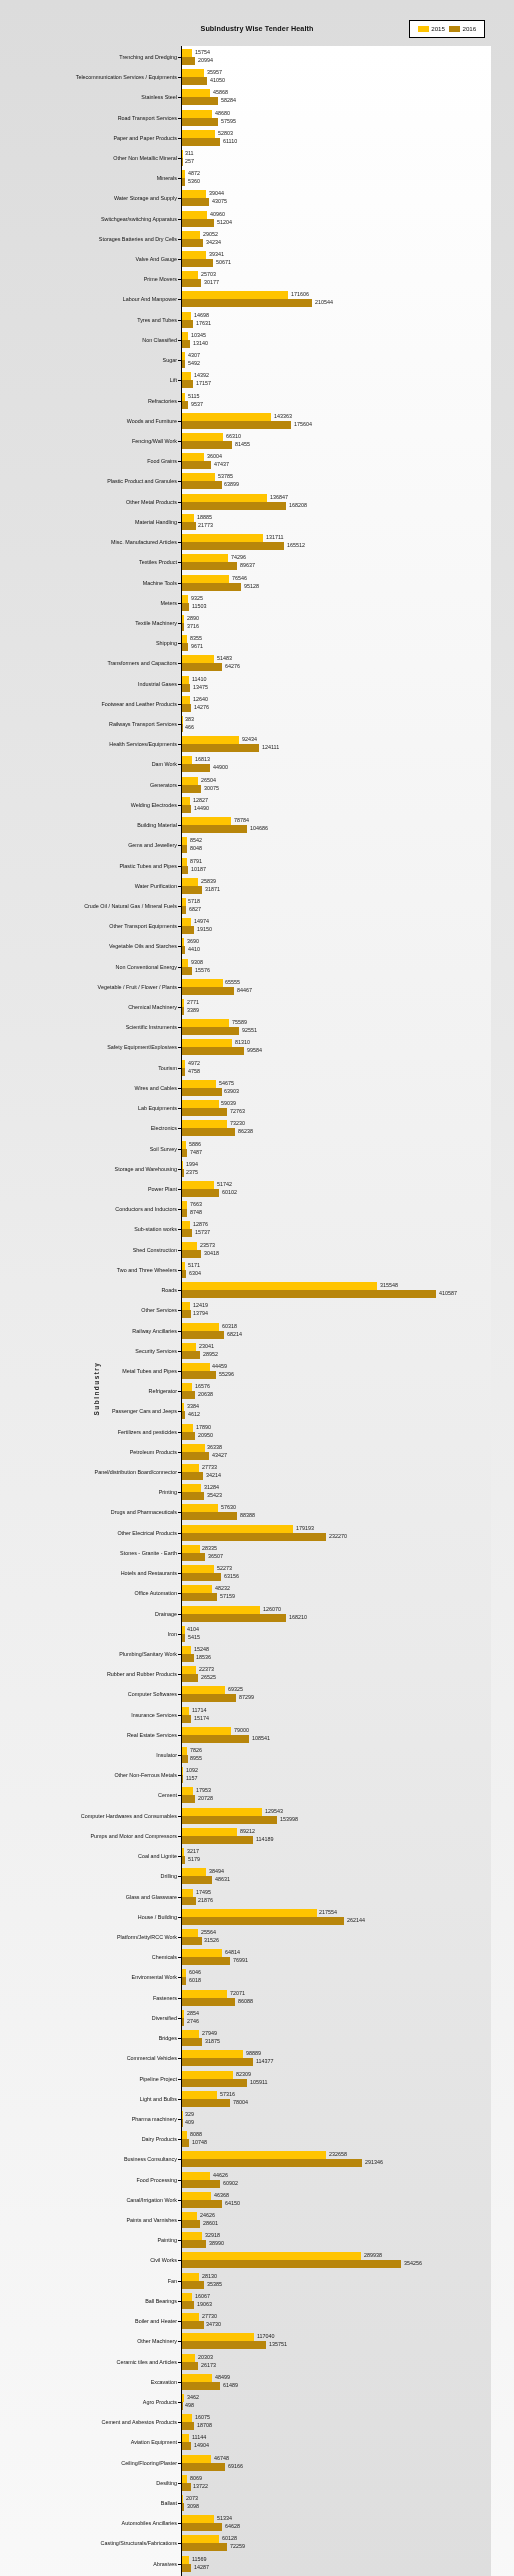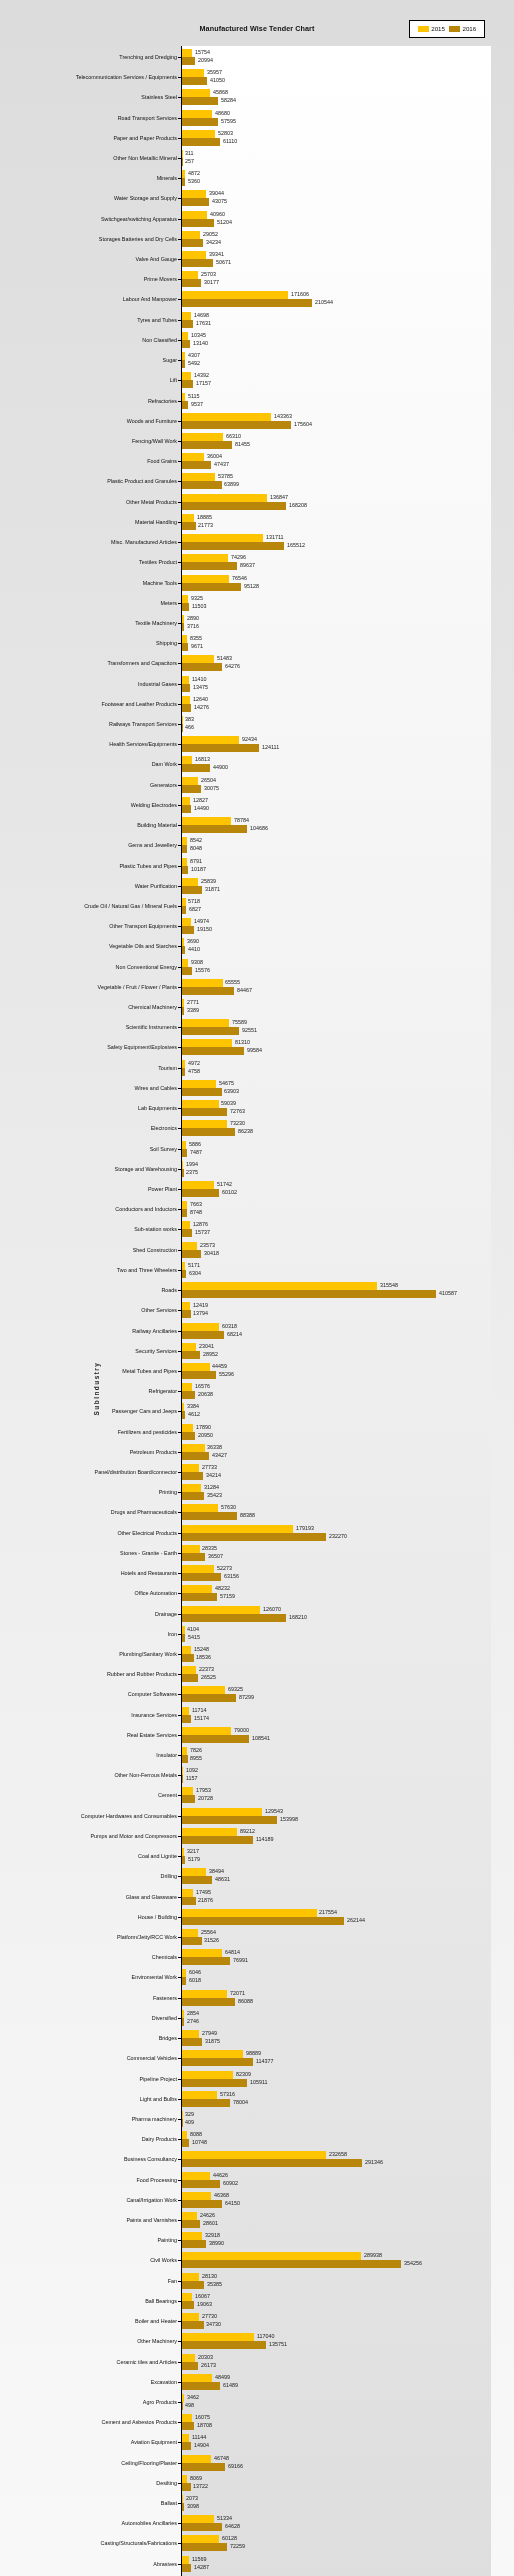--- a/index.html
+++ b/index.html
@@ -42,21 +42,21 @@
   .val.s1{top:50%;}
   .y-axis-title{
     position:absolute;left:18.5px;top:1385px;width:155px;text-align:center;
     font-size:6.4px;font-weight:bold;color:#222;letter-spacing:1.5px;
     transform:rotate(-90deg);transform-origin:center;
   }
 </style>
 </head>
 <body>
 
-<div class="chart-title">Manufactured Wise Tender Chart</div>
+<div class="chart-title">SubIndustry Wise Tender Health</div>
 
 <div class="legend-box">
   <span class="legend-item">
     <span class="legend-swatch" style="background: rgb(255, 196, 0);"></span>
     <span>2015</span>
   </span>
   <span class="legend-item">
     <span class="legend-swatch" style="background: rgb(184, 134, 11);"></span>
     <span>2016</span>
   </span>

